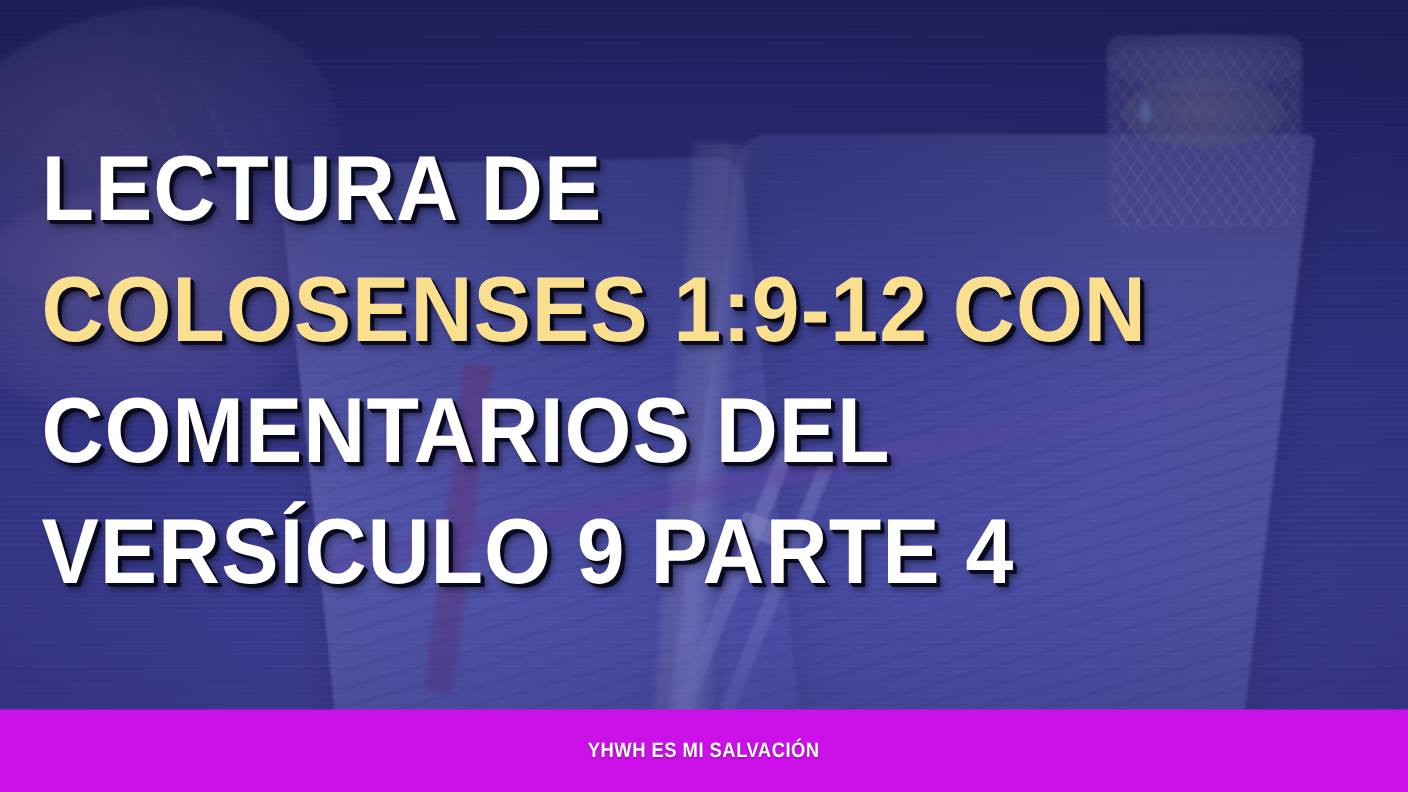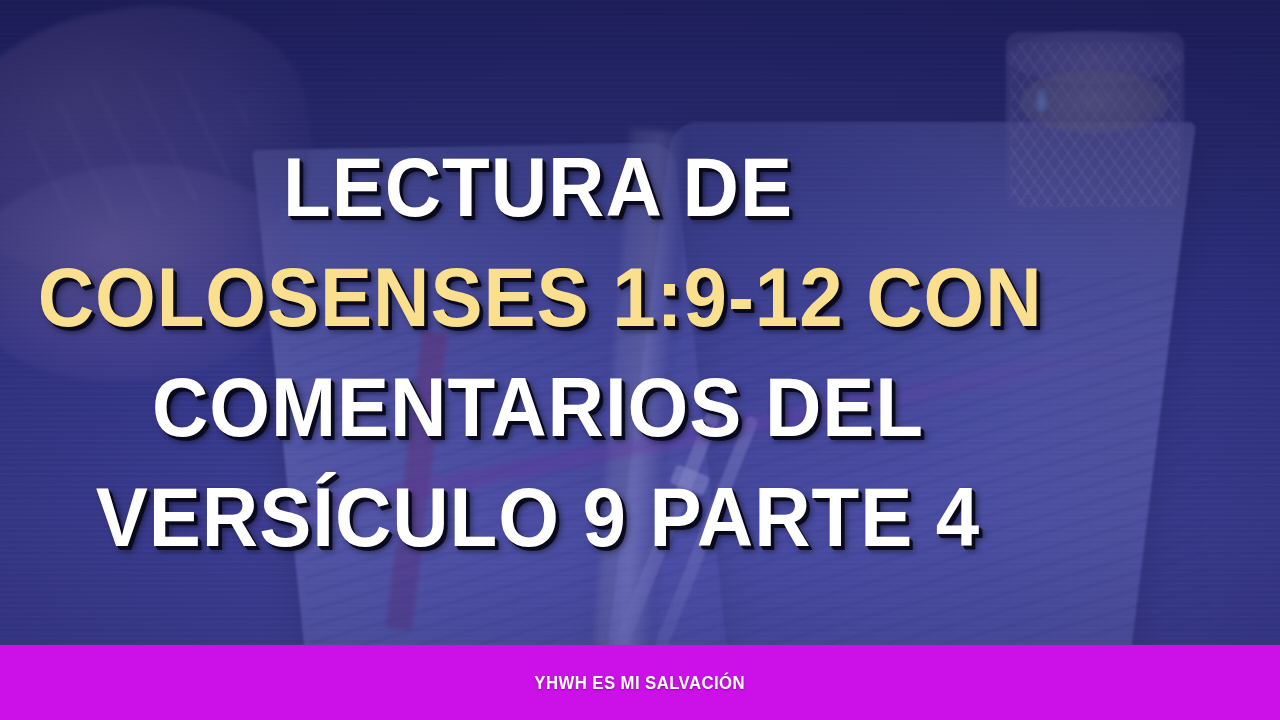--- a/index.html
+++ b/index.html
@@ -168,22 +168,22 @@
     position:absolute;inset:0;
     background:linear-gradient(180deg,rgba(44,46,120,0.42) 0%,rgba(72,72,170,0.30) 50%,rgba(88,86,185,0.26) 100%);
   }
   .bg-vignette{
     position:absolute;inset:0;
     background:radial-gradient(ellipse at 50% 45%,rgba(0,0,0,0) 45%,rgba(20,20,70,0.30) 100%);
   }
 
   
   .title-block{
-    position:absolute;left:0;top:132px;width:1076px;
-    text-align:center;
+    position:absolute;left:0;top:116px;width:1076px;
+    text-align:left;
     z-index:5;
   }
   .title-line{
     display:block;
     font-family:"Liberation Sans","DejaVu Sans",sans-serif;
     font-weight:bold;
     font-size:84px;
     line-height:110px;
     letter-spacing:1px;
     color:#ffffff;

